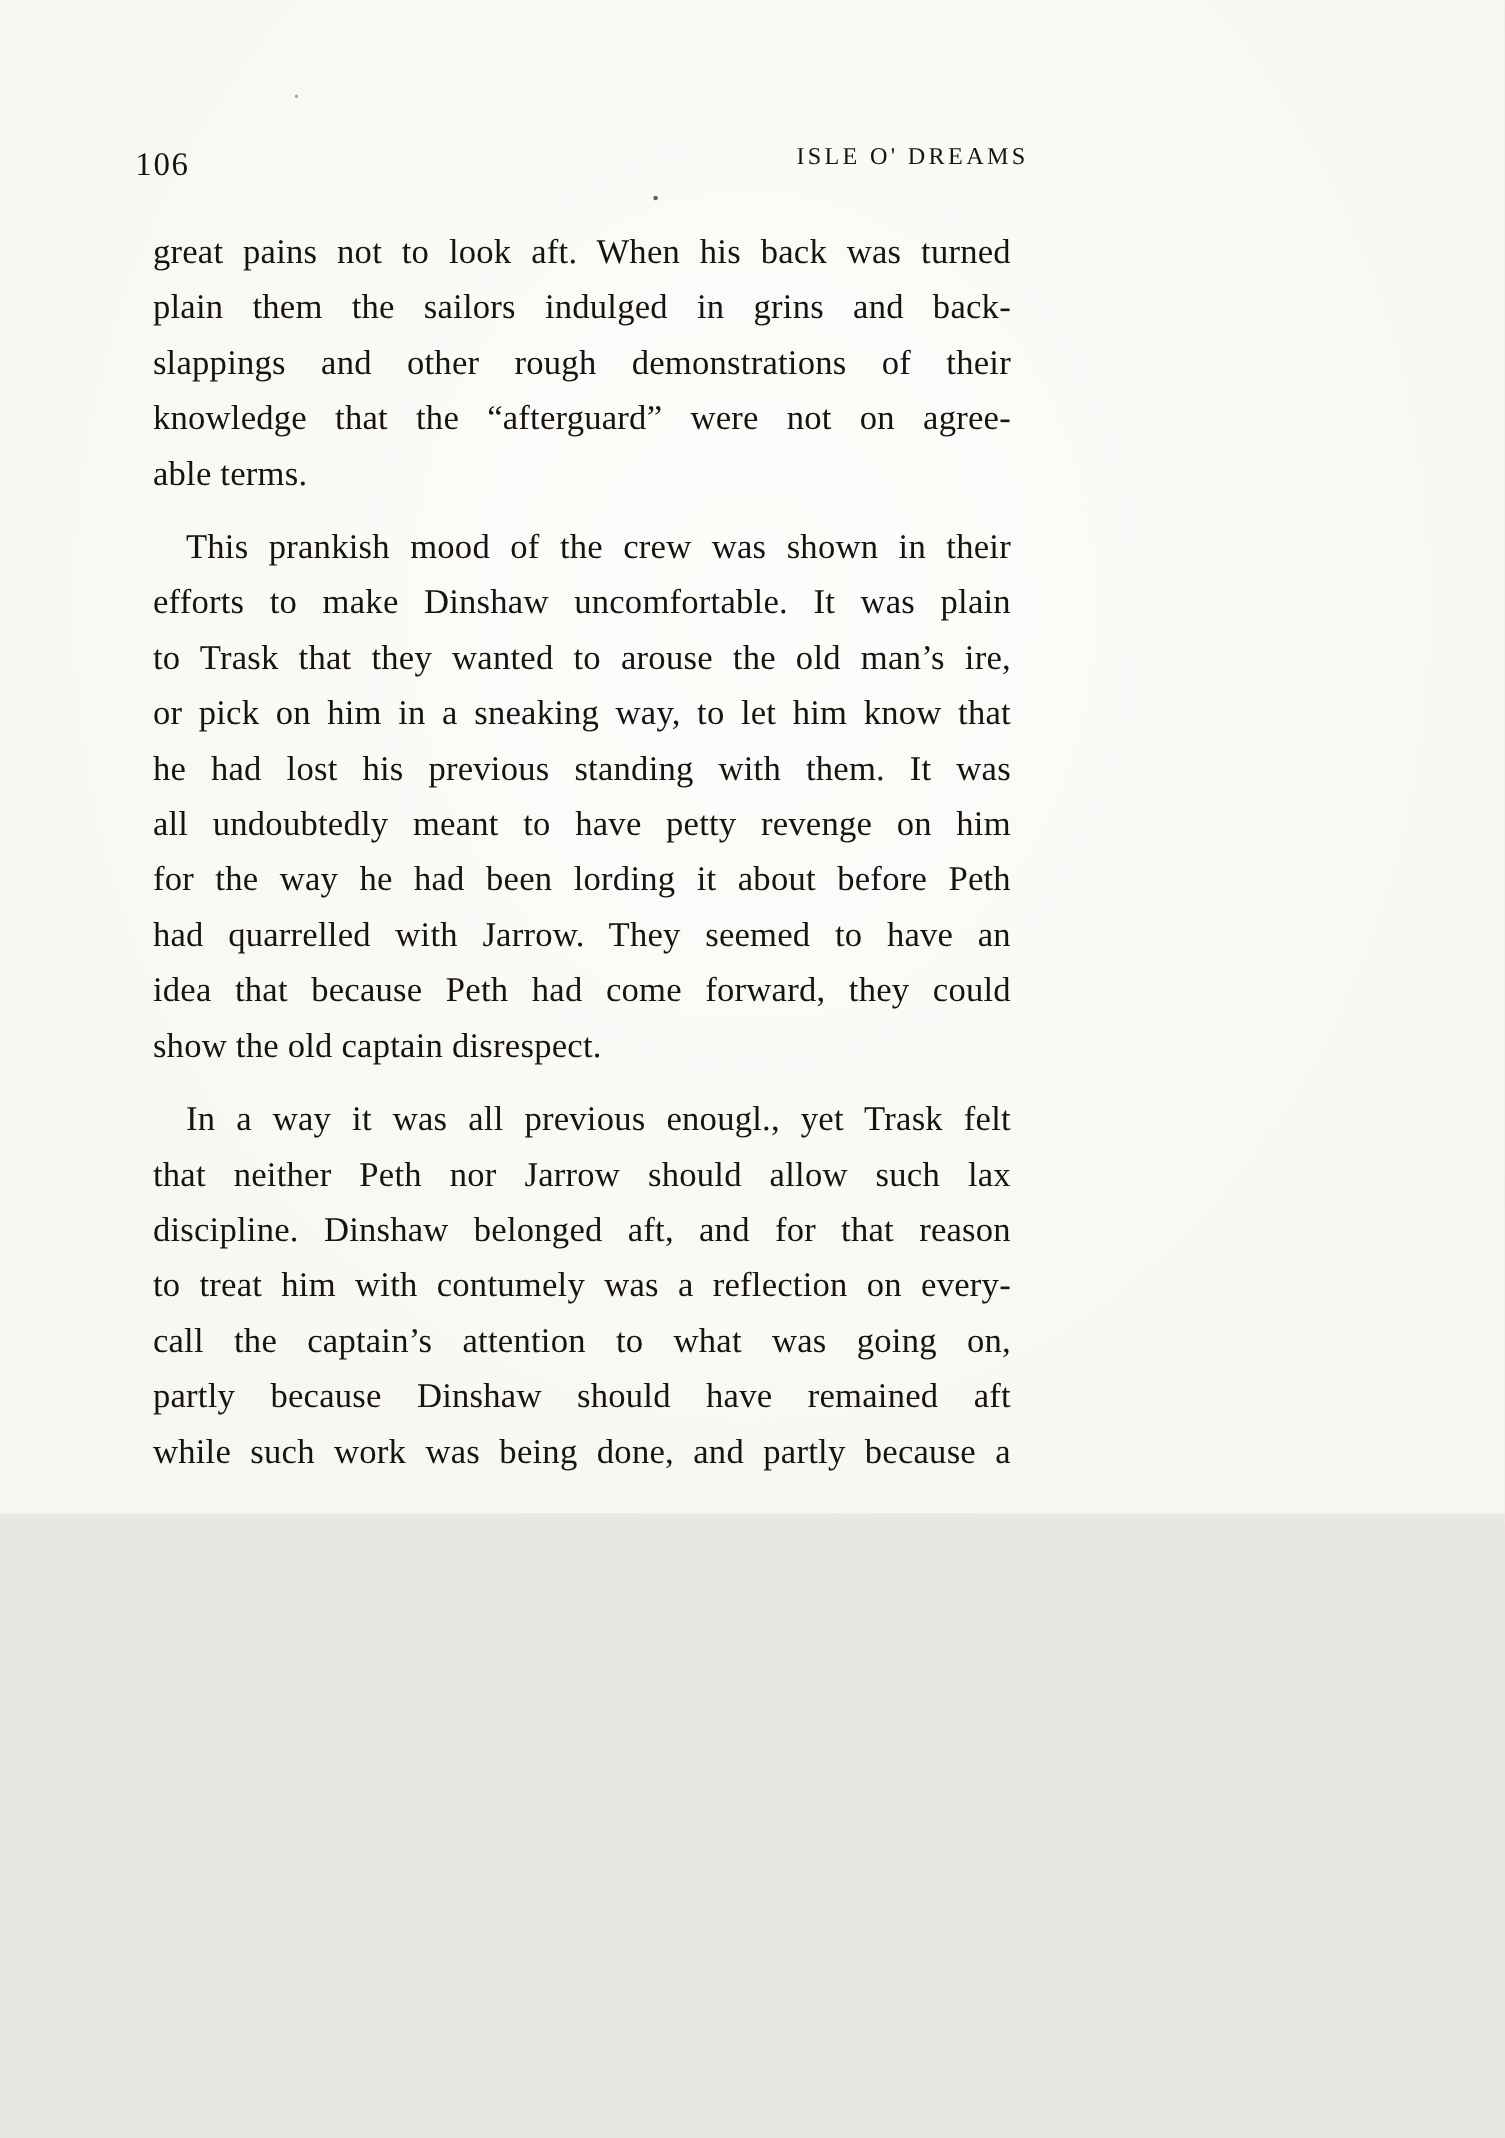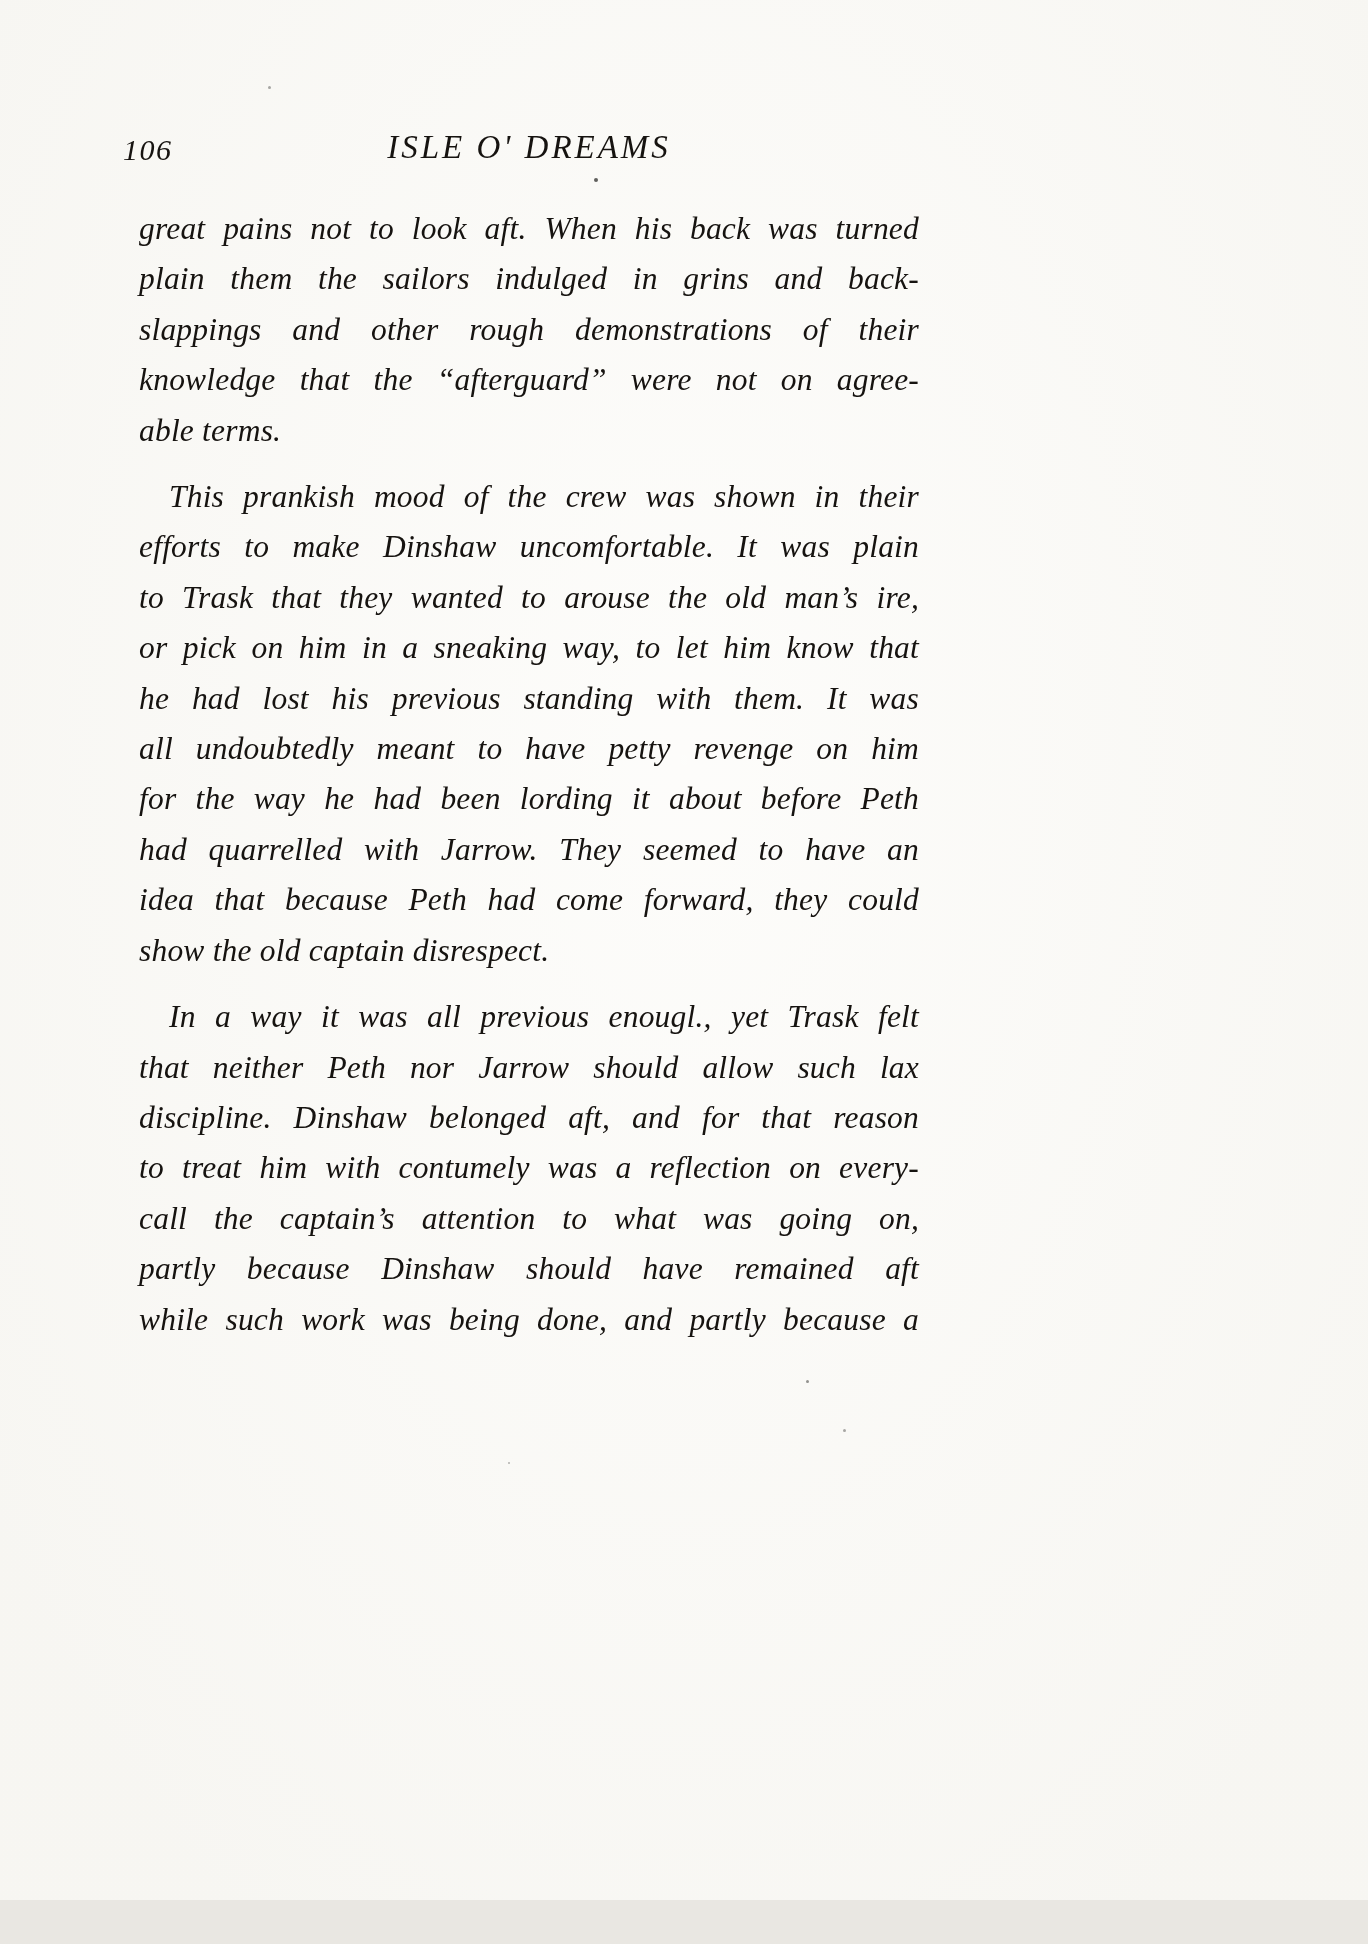--- a/index.html
+++ b/index.html
@@ -3,50 +3,49 @@
 <meta charset="utf-8">
 <style>
   html, body {
     margin: 0;
     padding: 0;
     background: #e9e7e2;
   }
   .scan {
     position: relative;
     width: 1368px;
-    height: 1900px;
+    height: 1376px;
     margin: 0 auto;
     background:
       radial-gradient(ellipse at 50% 40%, rgba(255,255,255,0.5), rgba(0,0,0,0.015) 85%),
       #fbfaf6;
     overflow: hidden;
     font-family: "Liberation Serif", "DejaVu Serif", serif;
     color: #161310;
-    font-style: italic;
   }
 
   
   .running-head {
     position: absolute;
     left: 123px;
     top: 129px;
     width: 812px;
     height: 46px;
   }
   .page-number {
     position: absolute;
     left: 0;
     top: 4px;
     font-size: 30px;
     letter-spacing: 1.5px;
   }
   .running-title {
     display: block;
-    text-align: center;
-    font-size: 33px;
+    text-align: right;
+    font-size: 22px;
     letter-spacing: 3px;
     white-space: nowrap;
   }
 
   
   .body-text {
     position: absolute;
     left: 123px;
     top: 188px;
     width: 812px;

